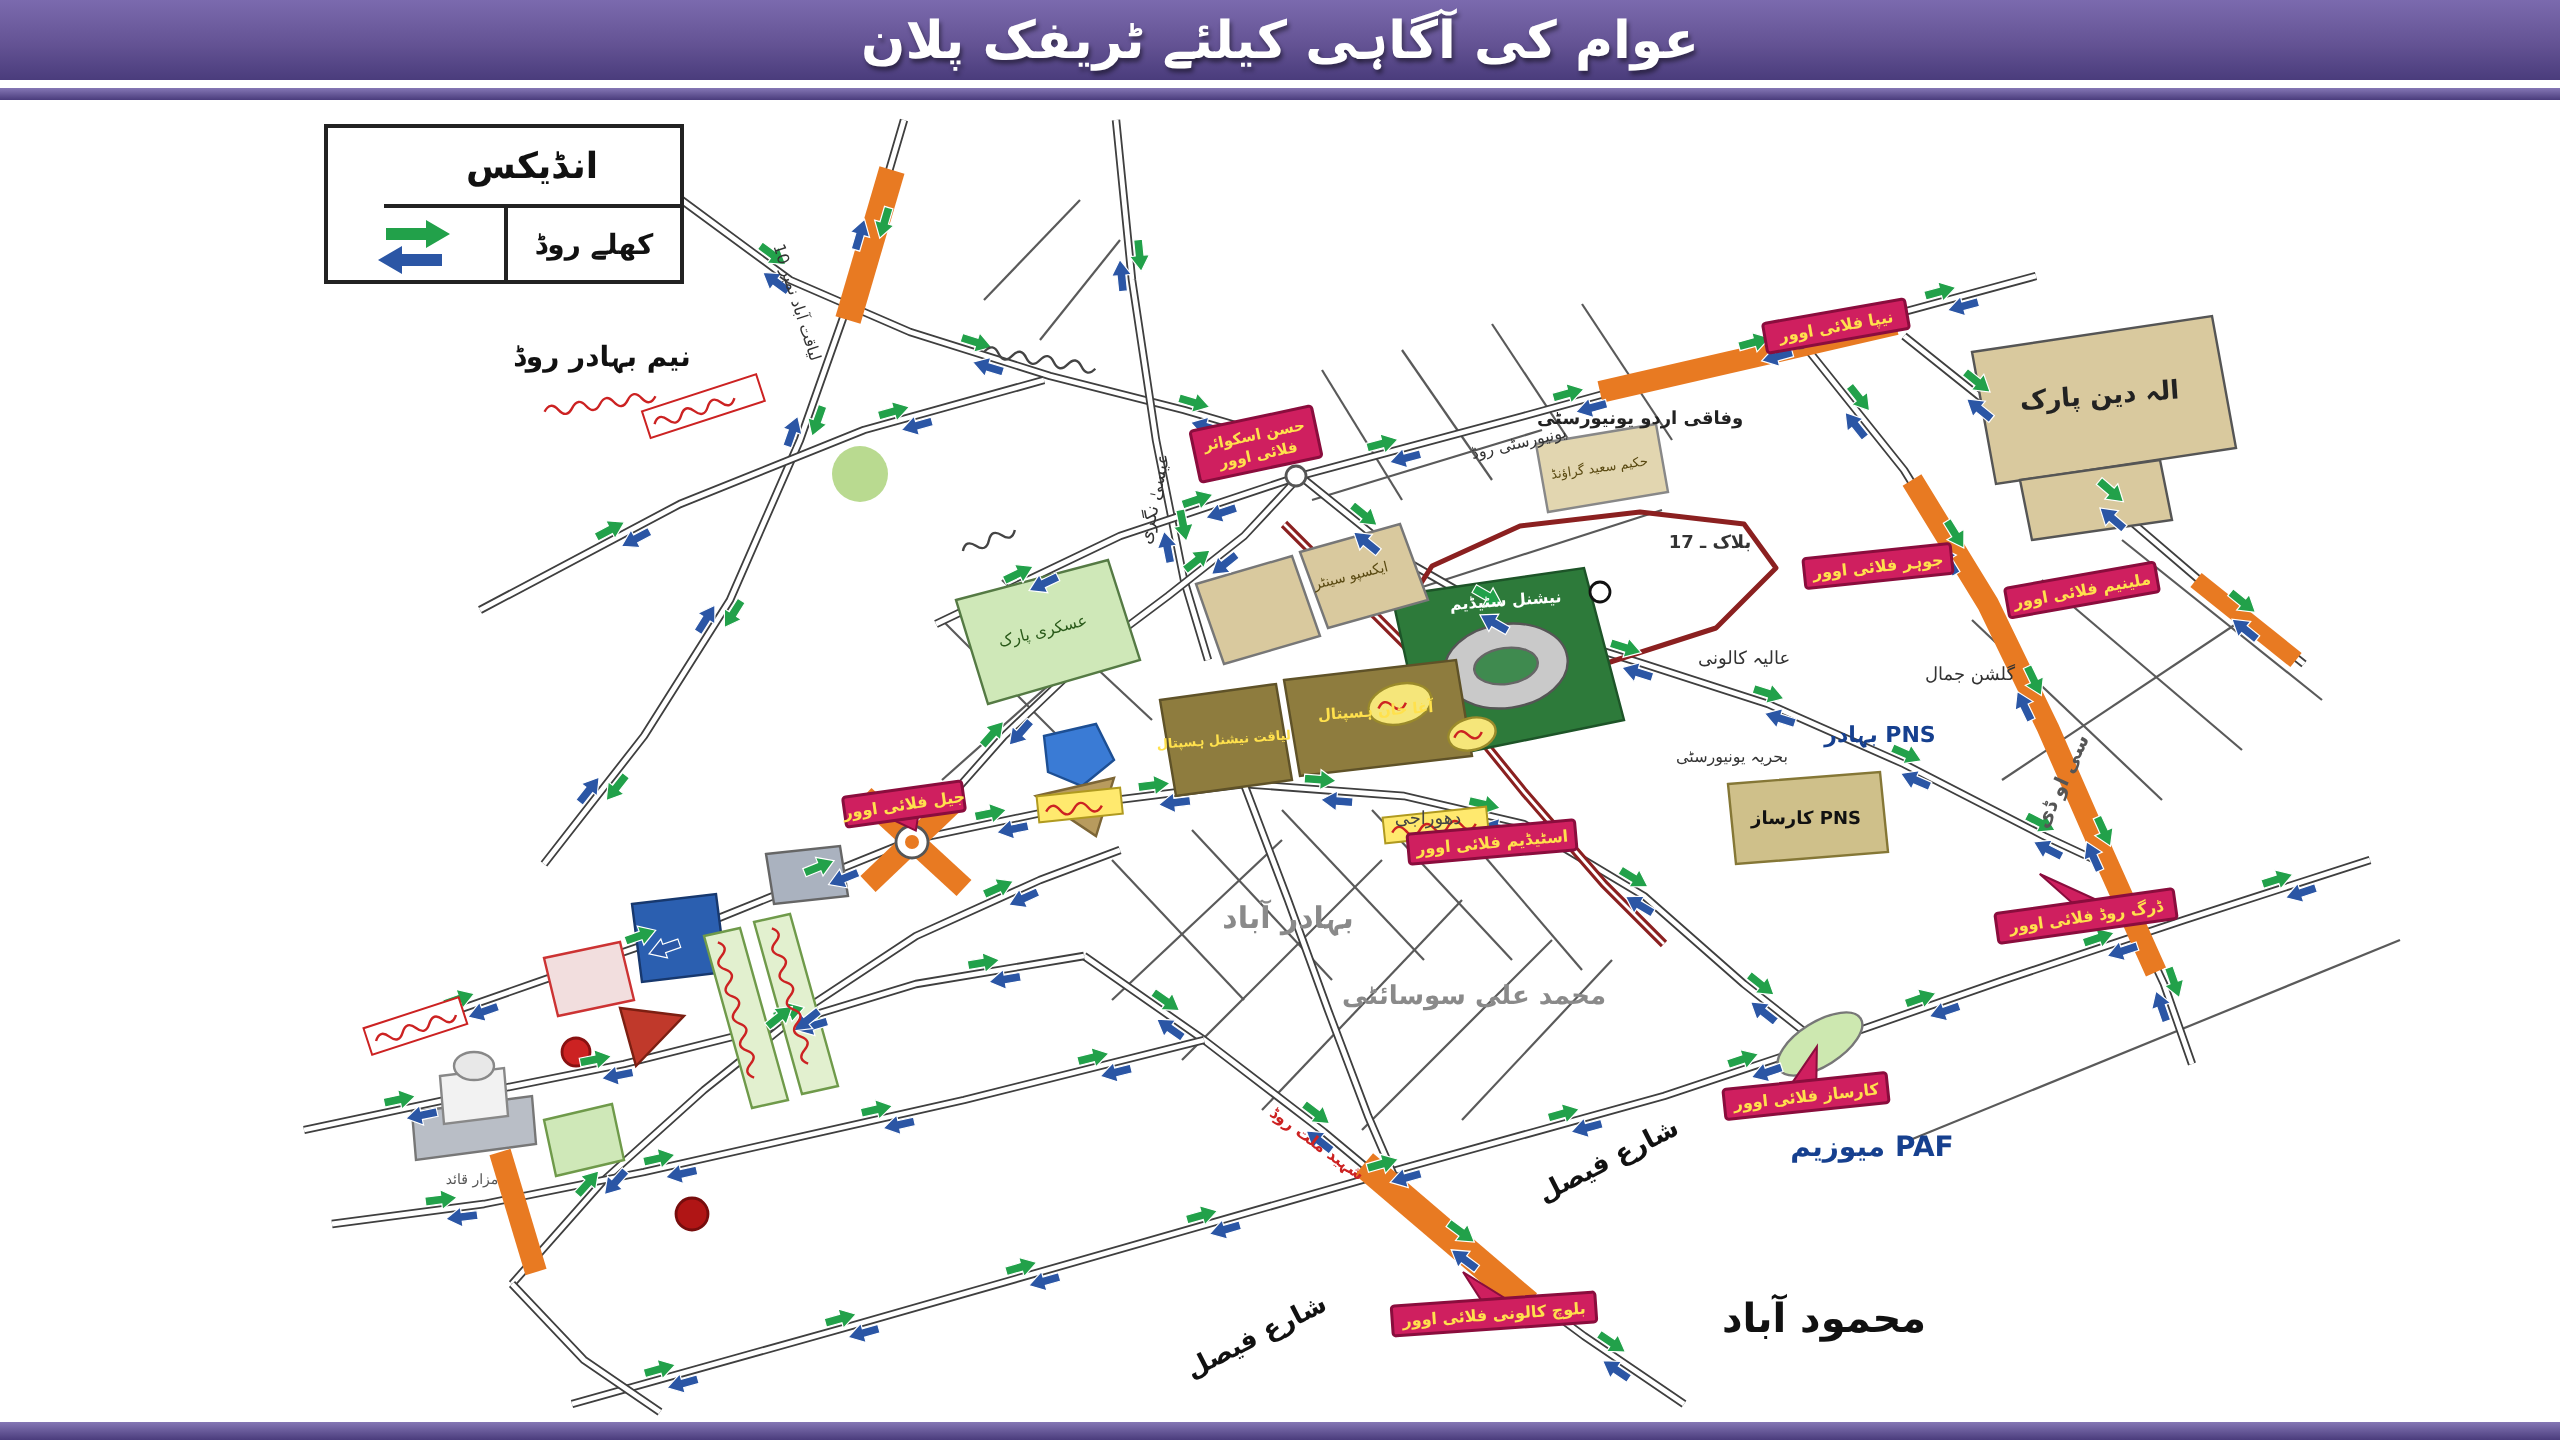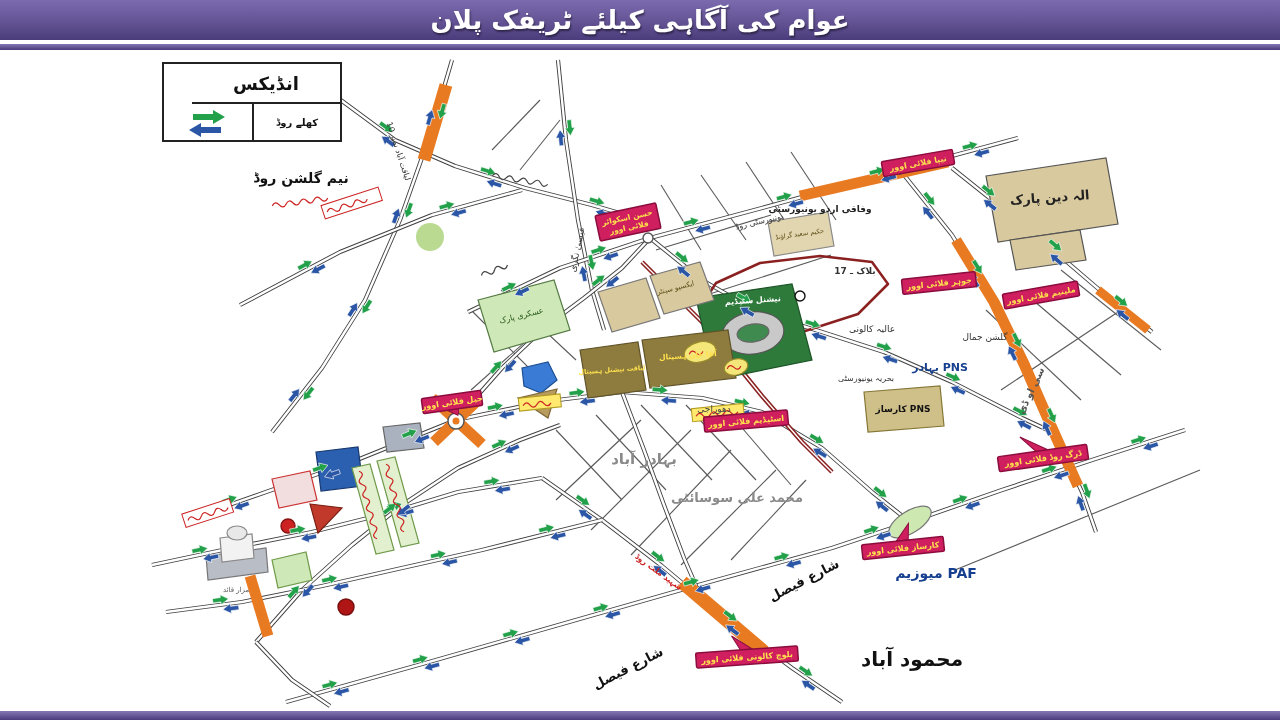--- a/index.html
+++ b/index.html
@@ -13,21 +13,21 @@
   .banner-line{position:absolute;left:0;top:44px;width:1280px;height:6px;z-index:5;
           background:linear-gradient(to bottom,#8577b5,#4a3c7c);}
   .bottom-strip{position:absolute;left:0;top:711px;width:1280px;height:9px;z-index:5;
           background:linear-gradient(to bottom,#8577b5,#4a3c7c);}
   .legend{position:absolute;left:162px;top:62px;width:176px;z-index:4;background:#fff;
           border:2px solid #222;direction:rtl;}
   .legend-title{height:38px;border-bottom:2px solid #222;display:flex;align-items:center;
           justify-content:center;font-size:18px;font-weight:bold;color:#111;margin-left:28px;}
   .legend-row{display:flex;height:36px;direction:rtl;}
   .legend-label{width:86px;border-left:2px solid #222;display:flex;align-items:center;
-          justify-content:center;font-size:10px;font-weight:bold;color:#111;}
+          justify-content:center;font-size:14px;font-weight:bold;color:#111;}
   .legend-arrows{flex:1;display:flex;align-items:center;justify-content:center;}
   .semi-note{position:absolute;left:246px;top:170px;width:110px;z-index:4;direction:rtl;
           font-size:14px;font-weight:bold;color:#111;text-align:center;}
   #map{position:absolute;left:0;top:0;z-index:1;}
   #map text{font-family:"DejaVu Sans",sans-serif;}
 </style>
 </head>
 <body>
 
 <div class="stage">
@@ -410,16 +410,16 @@
     <div class="legend-row">
       <div class="legend-label">کھلے روڈ</div>
       <div class="legend-arrows">
         <svg width="62" height="30">
           <polygon points="16,7 36,7 36,3 48,10 36,17 36,13 16,13" fill="#22a14a"></polygon>
           <polygon points="44,20 24,20 24,16 12,23 24,30 24,26 44,26" fill="#2b56a5"></polygon>
         </svg>
       </div>
     </div>
   </div>
-  <div class="semi-note">نیم گلشن روڈ</div>
+  <div class="semi-note">نیم بہادر روڈ</div>
 
   <div class="bottom-strip"></div>
 </div>
 
 </body></html>

